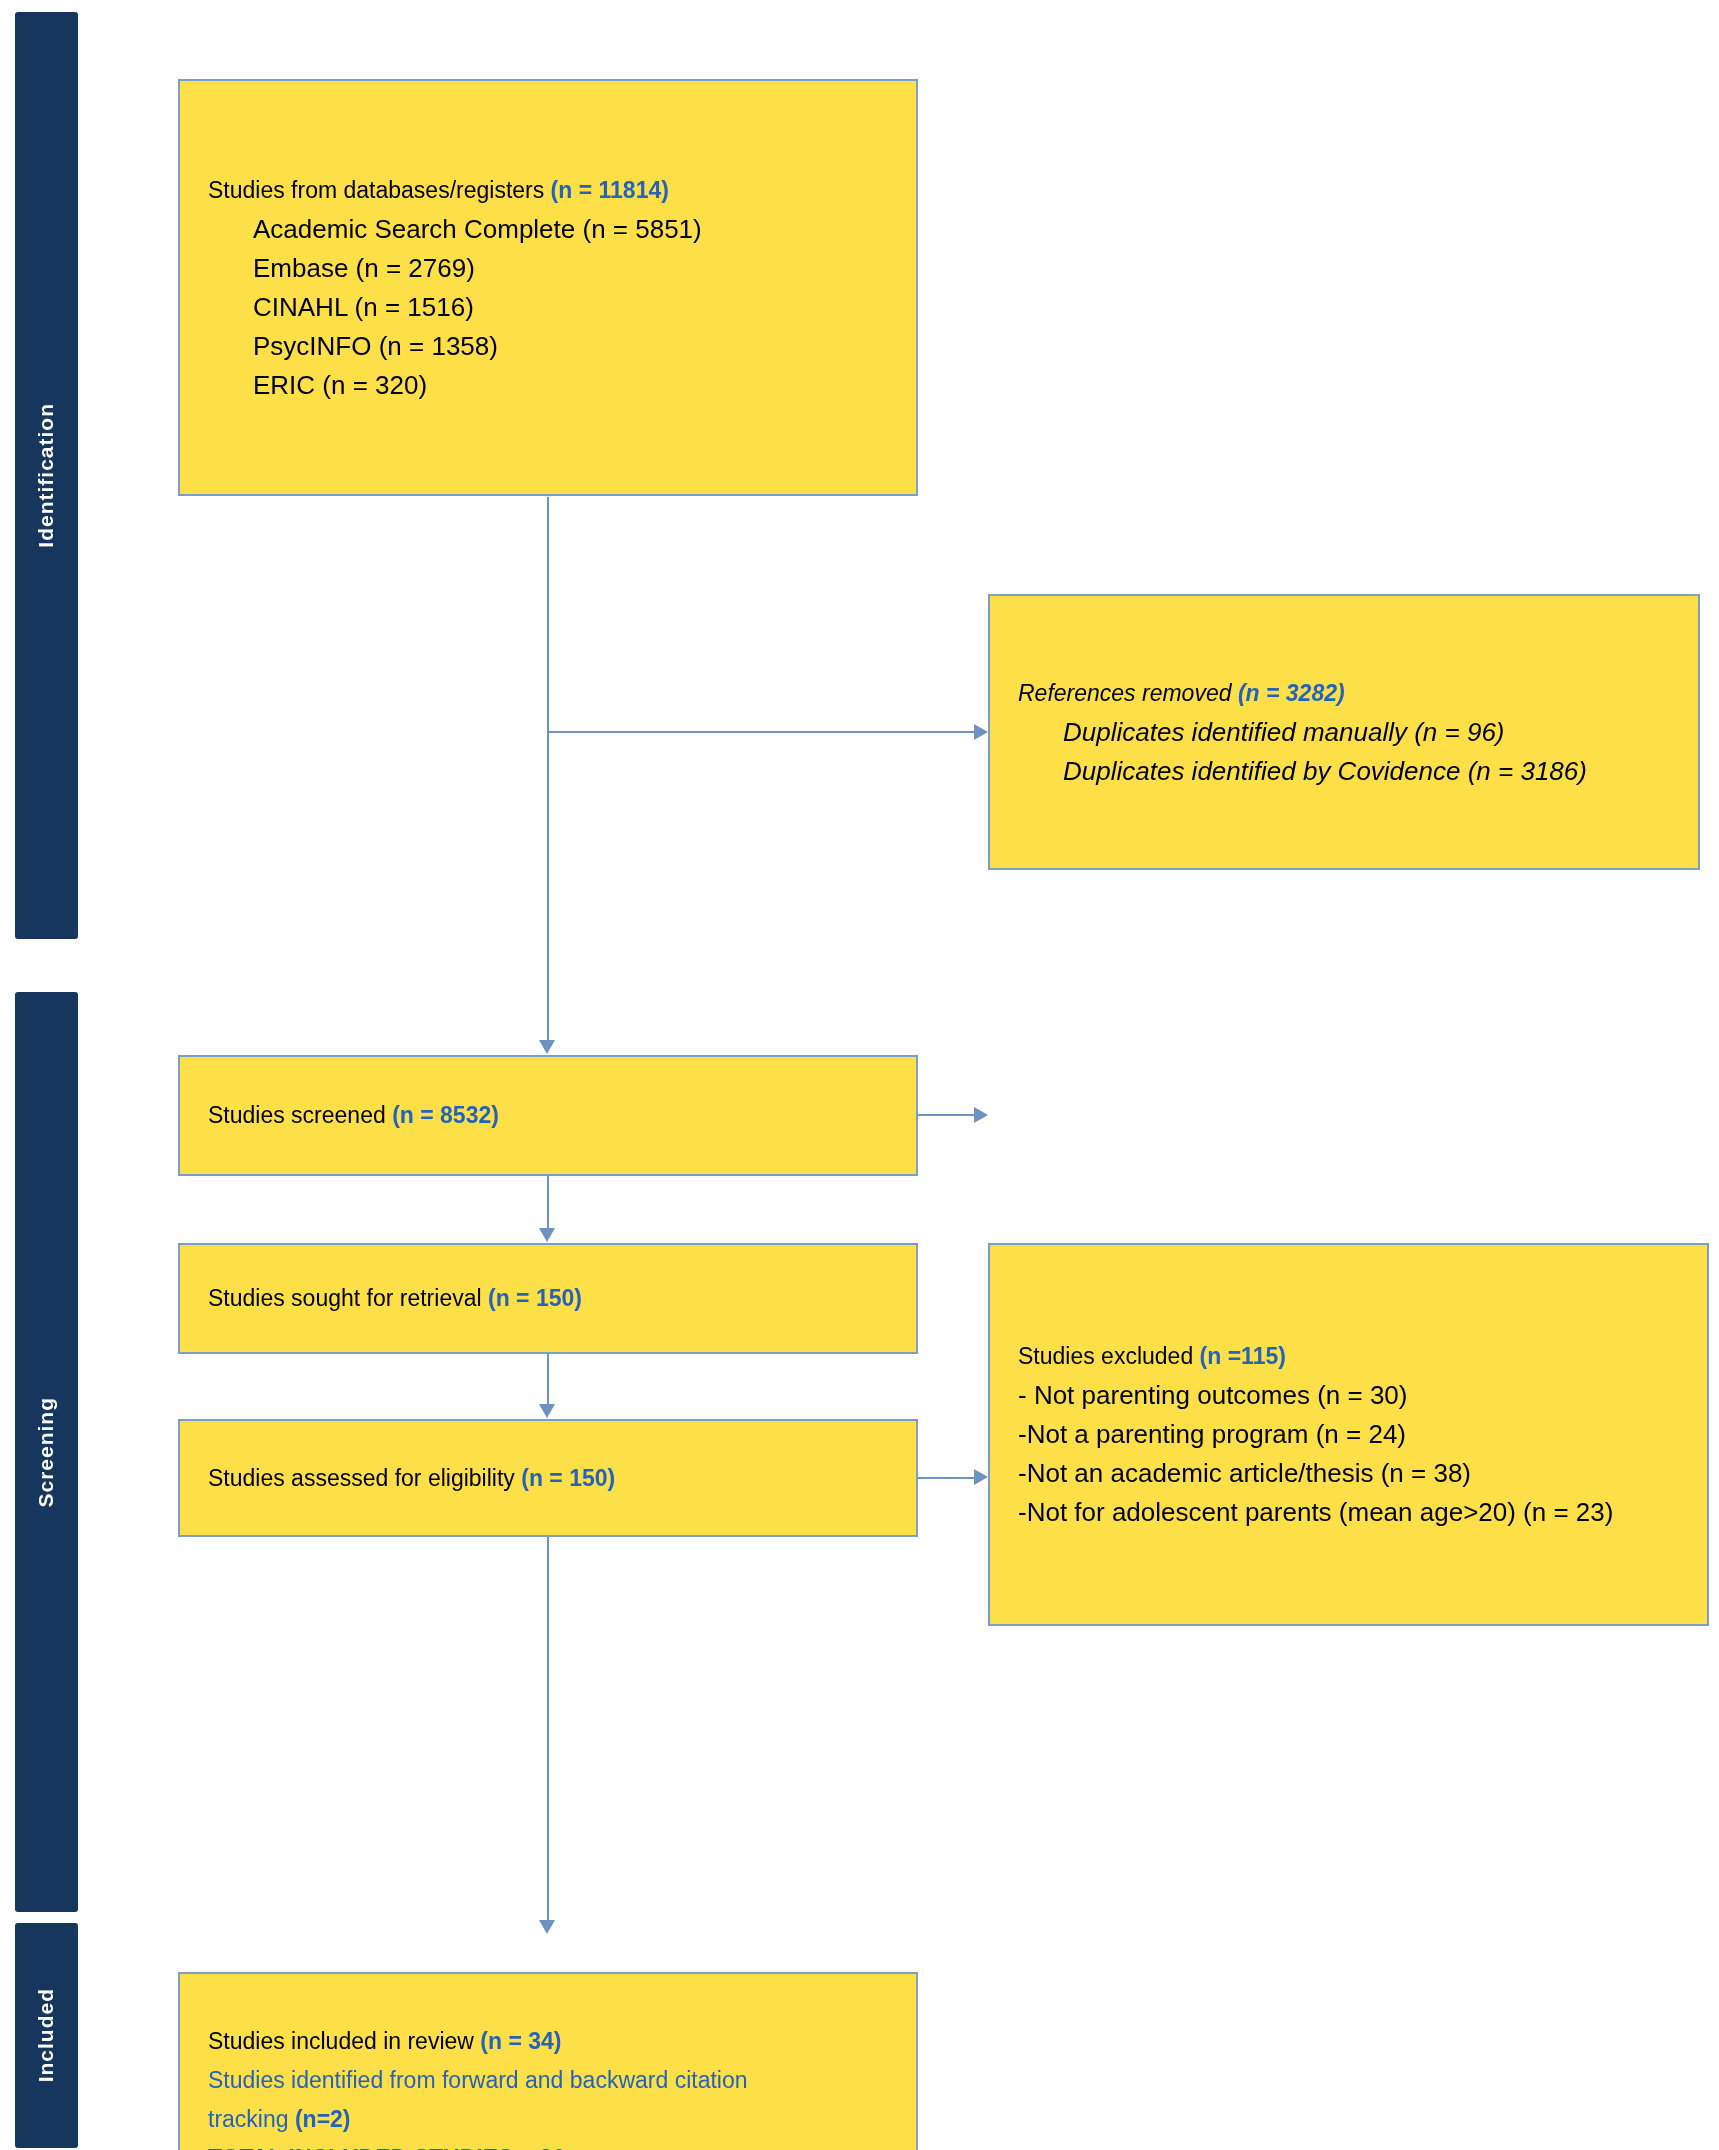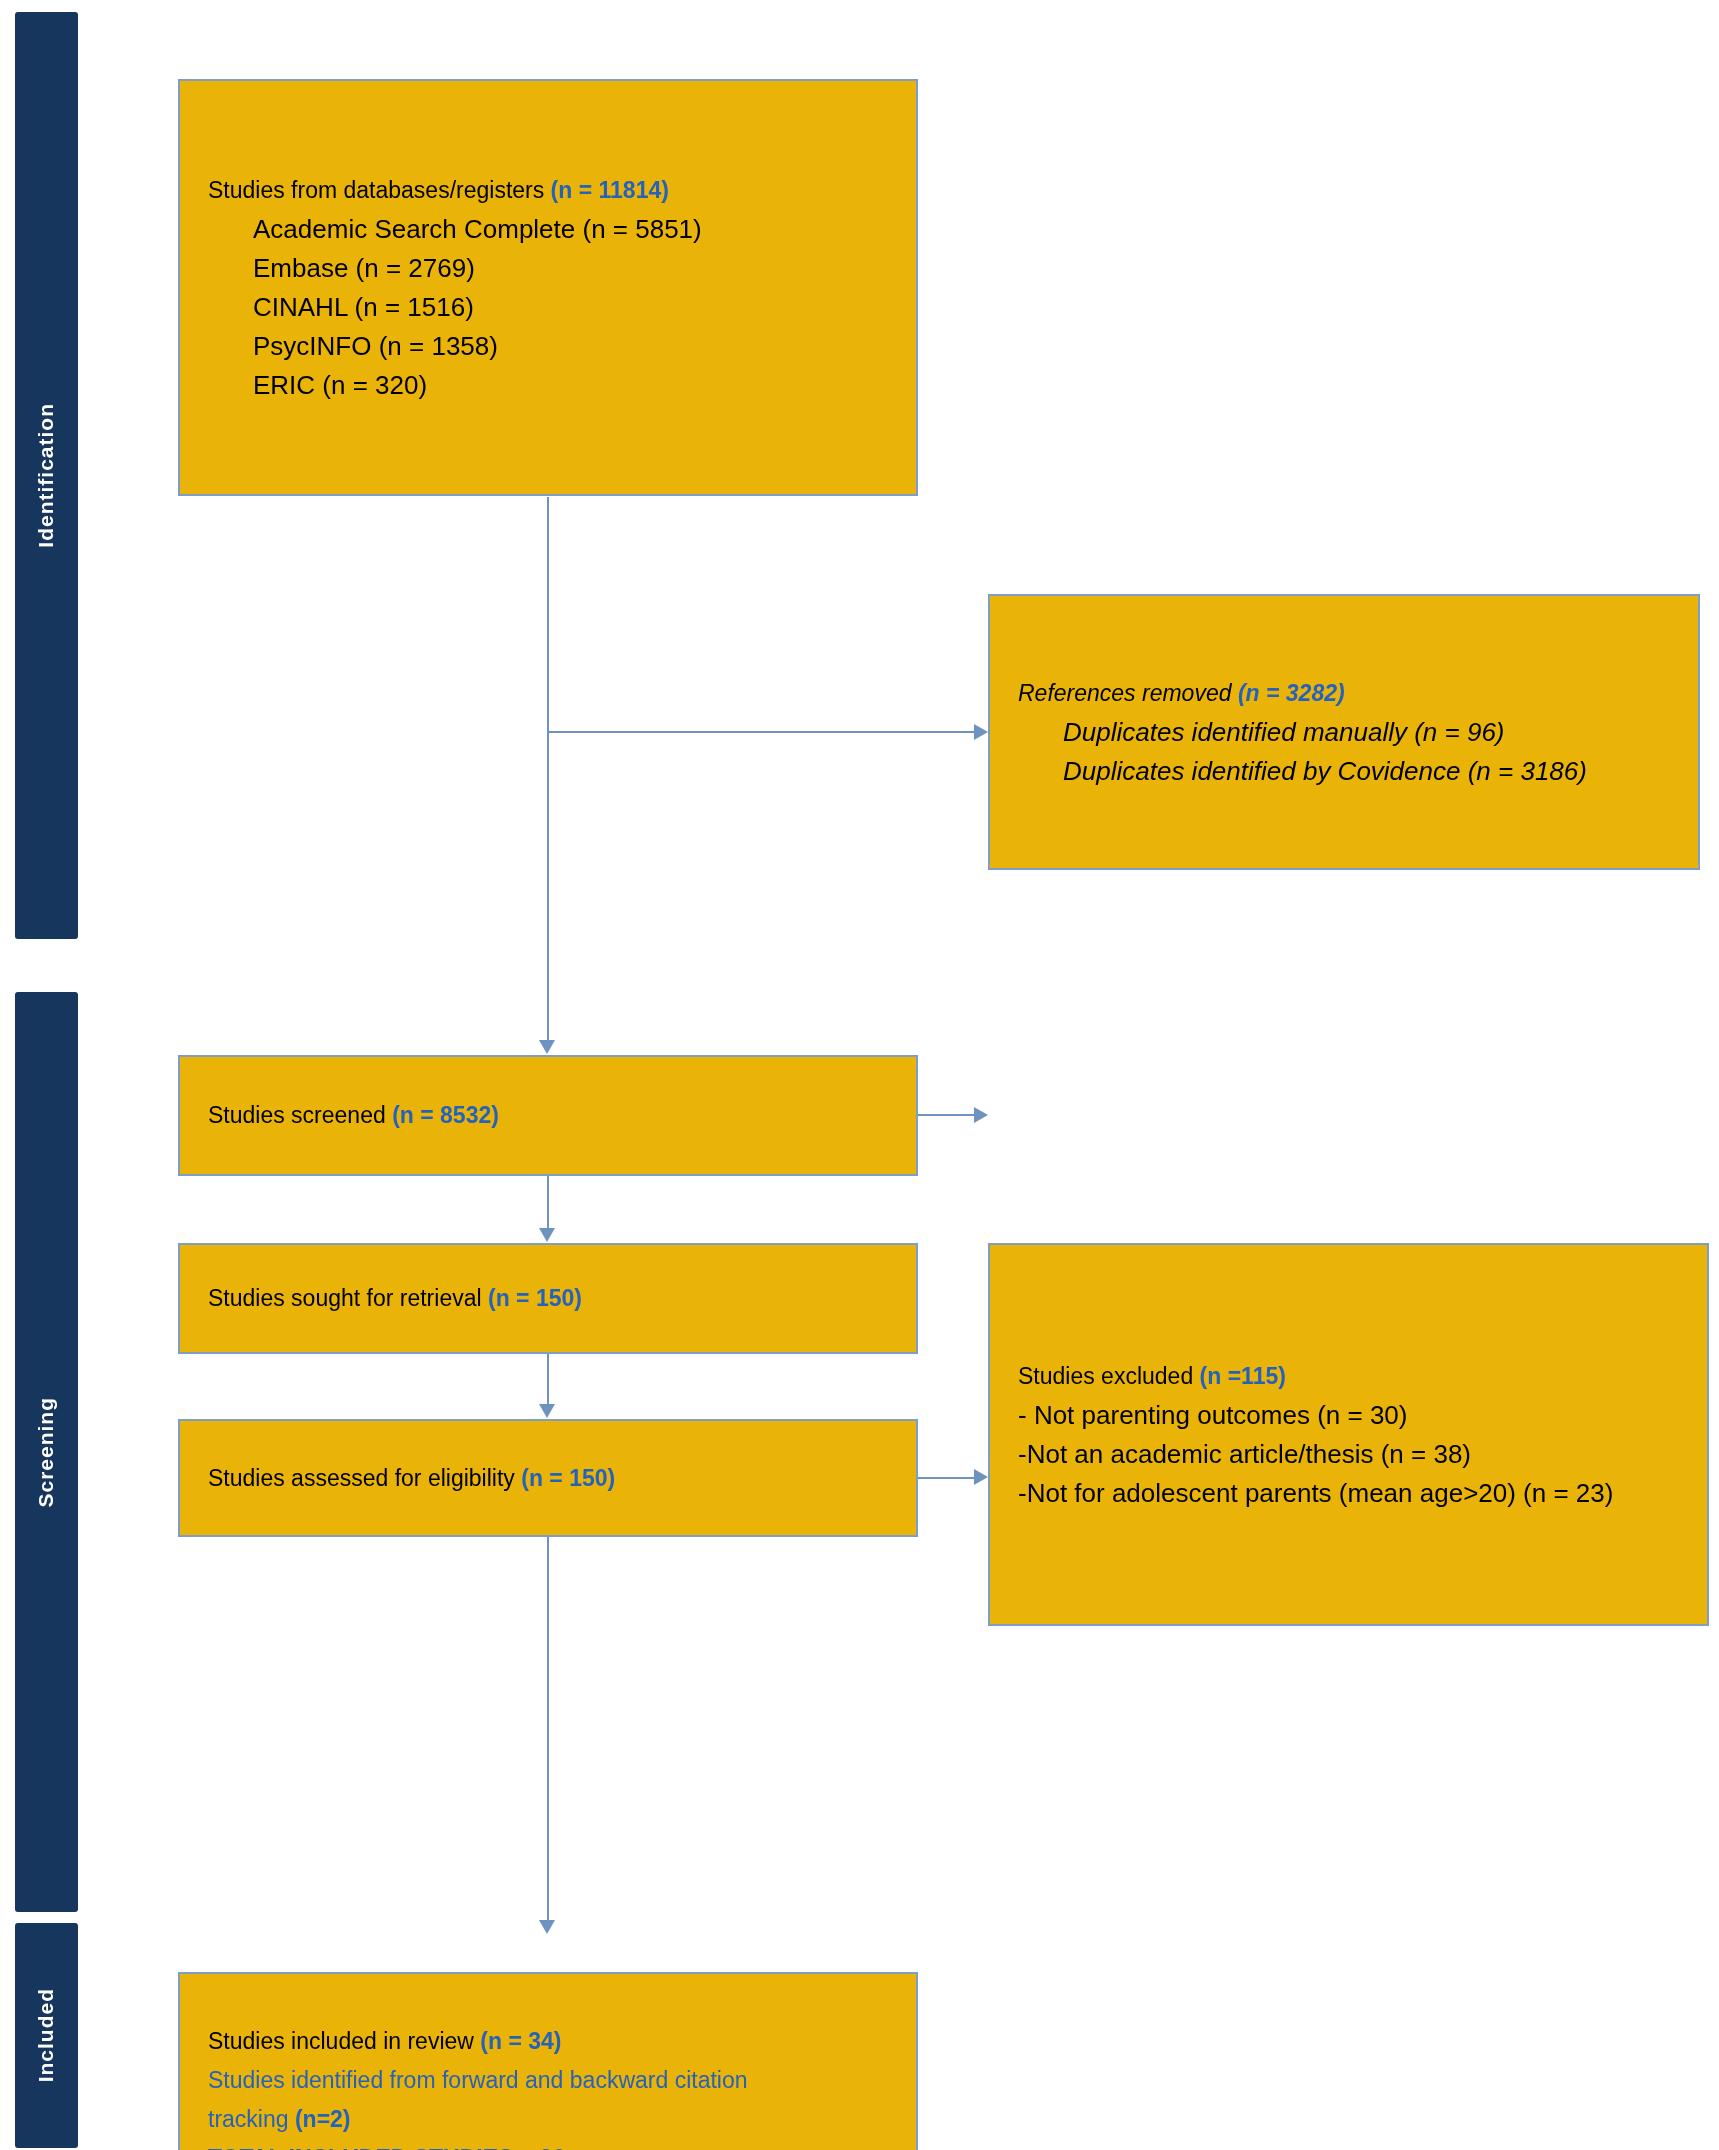--- a/index.html
+++ b/index.html
@@ -20,21 +20,21 @@
     position:absolute;left:14.5px;width:63px;background:var(--navy);
     display:flex;align-items:center;justify-content:center;border-radius:2.9px;
   }
   .stage-bar span{
     writing-mode:vertical-rl;transform:rotate(180deg);
     color:#fff;font-size:21px;font-weight:bold;letter-spacing:1px;white-space:nowrap;
   }
 
   
   .fbox{
-    position:absolute;background:#eab308;border:2.4px solid var(--border);
+    position:absolute;background:#fde047;border:2.4px solid var(--border);
     display:flex;flex-direction:column;justify-content:center;
     padding:11.6px 19.4px 11.6px 28px;
     font-size:23px;line-height:39px;color:var(--text);
   }
   .nblue{color:var(--accent);font-weight:bold;}
   .box-items{font-size:26px;line-height:39px;}
   .indent{padding-left:45px;}
 
   .inc-line2{color:var(--accent);max-width:571px;}
   .inc-total{color:var(--accent);font-weight:bold;}
@@ -104,20 +104,21 @@
     </div>
   </div>
 
   <div class="fbox" style="left:988px;top:1243px;width:721px;height:383px;">
     <div>
       <span>Studies excluded</span>
       <span class="nblue">(n =115)</span>
     </div>
     <div class="box-items">
       <div>- Not parenting outcomes (n = 30)</div>
+      <div>-Not a parenting program (n = 24)</div>
       <div>-Not an academic article/thesis (n = 38)</div>
       <div>-Not for adolescent parents (mean age&gt;20) (n = 23)</div>
     </div>
   </div>
 
   <div class="fbox" style="left:178px;top:1419px;width:740px;height:118px;">
     <div>
       <span>Studies assessed for eligibility</span>
       <span class="nblue">(n = 150)</span>
     </div>

